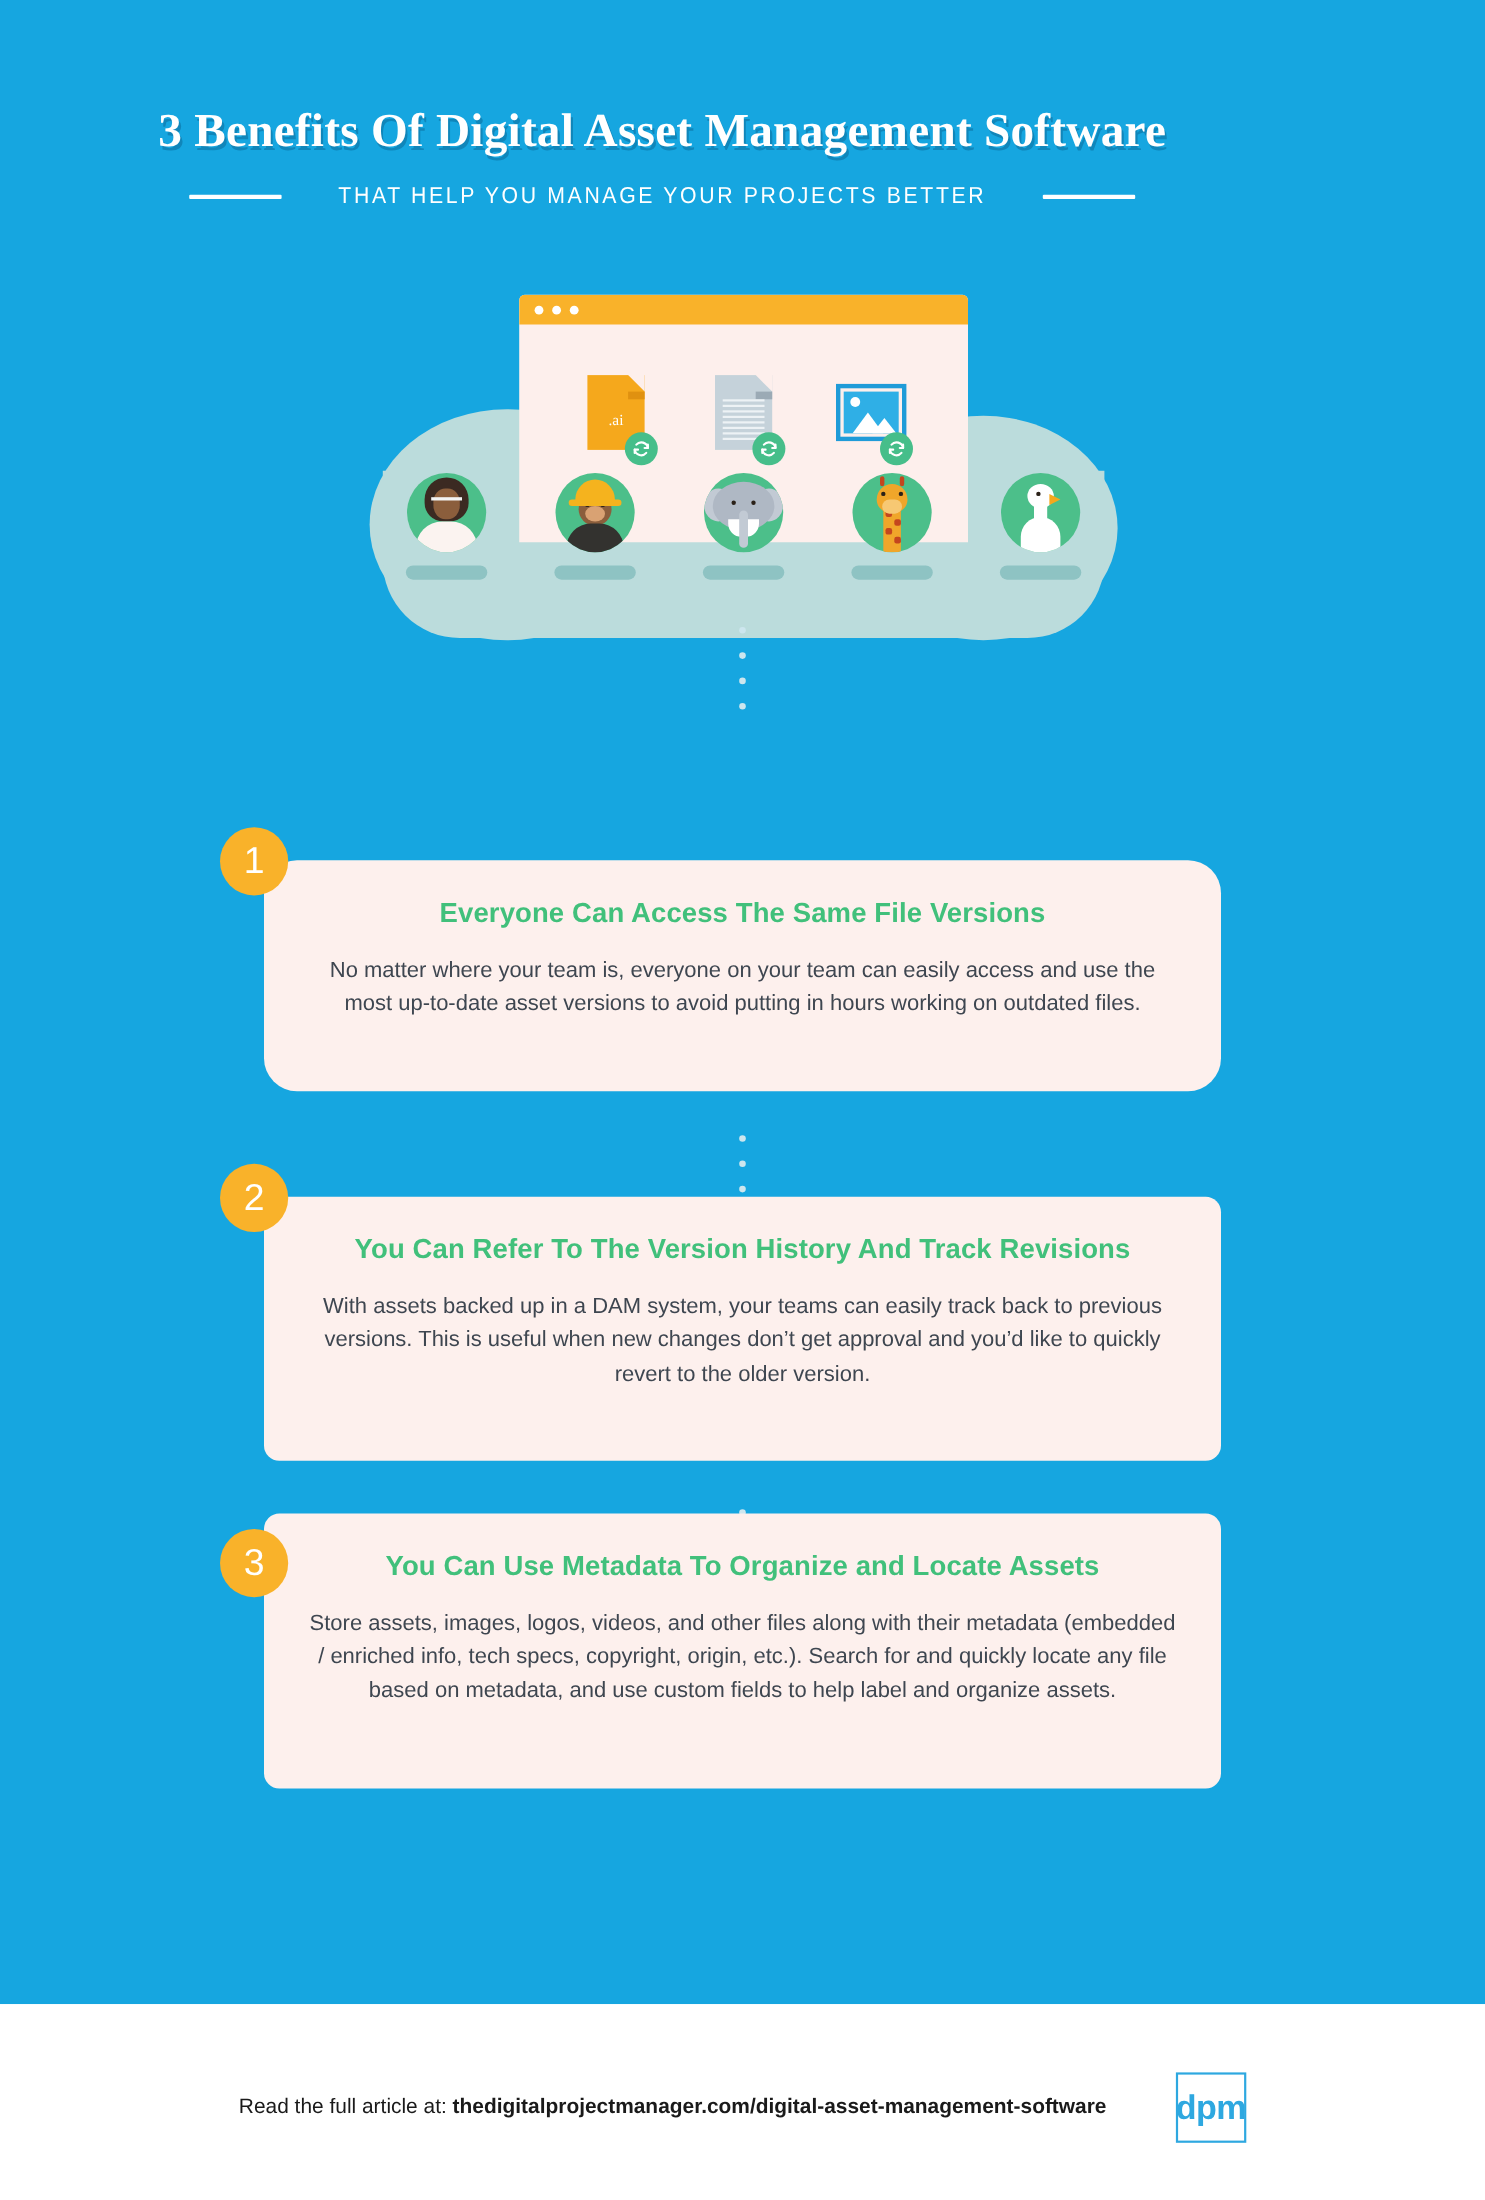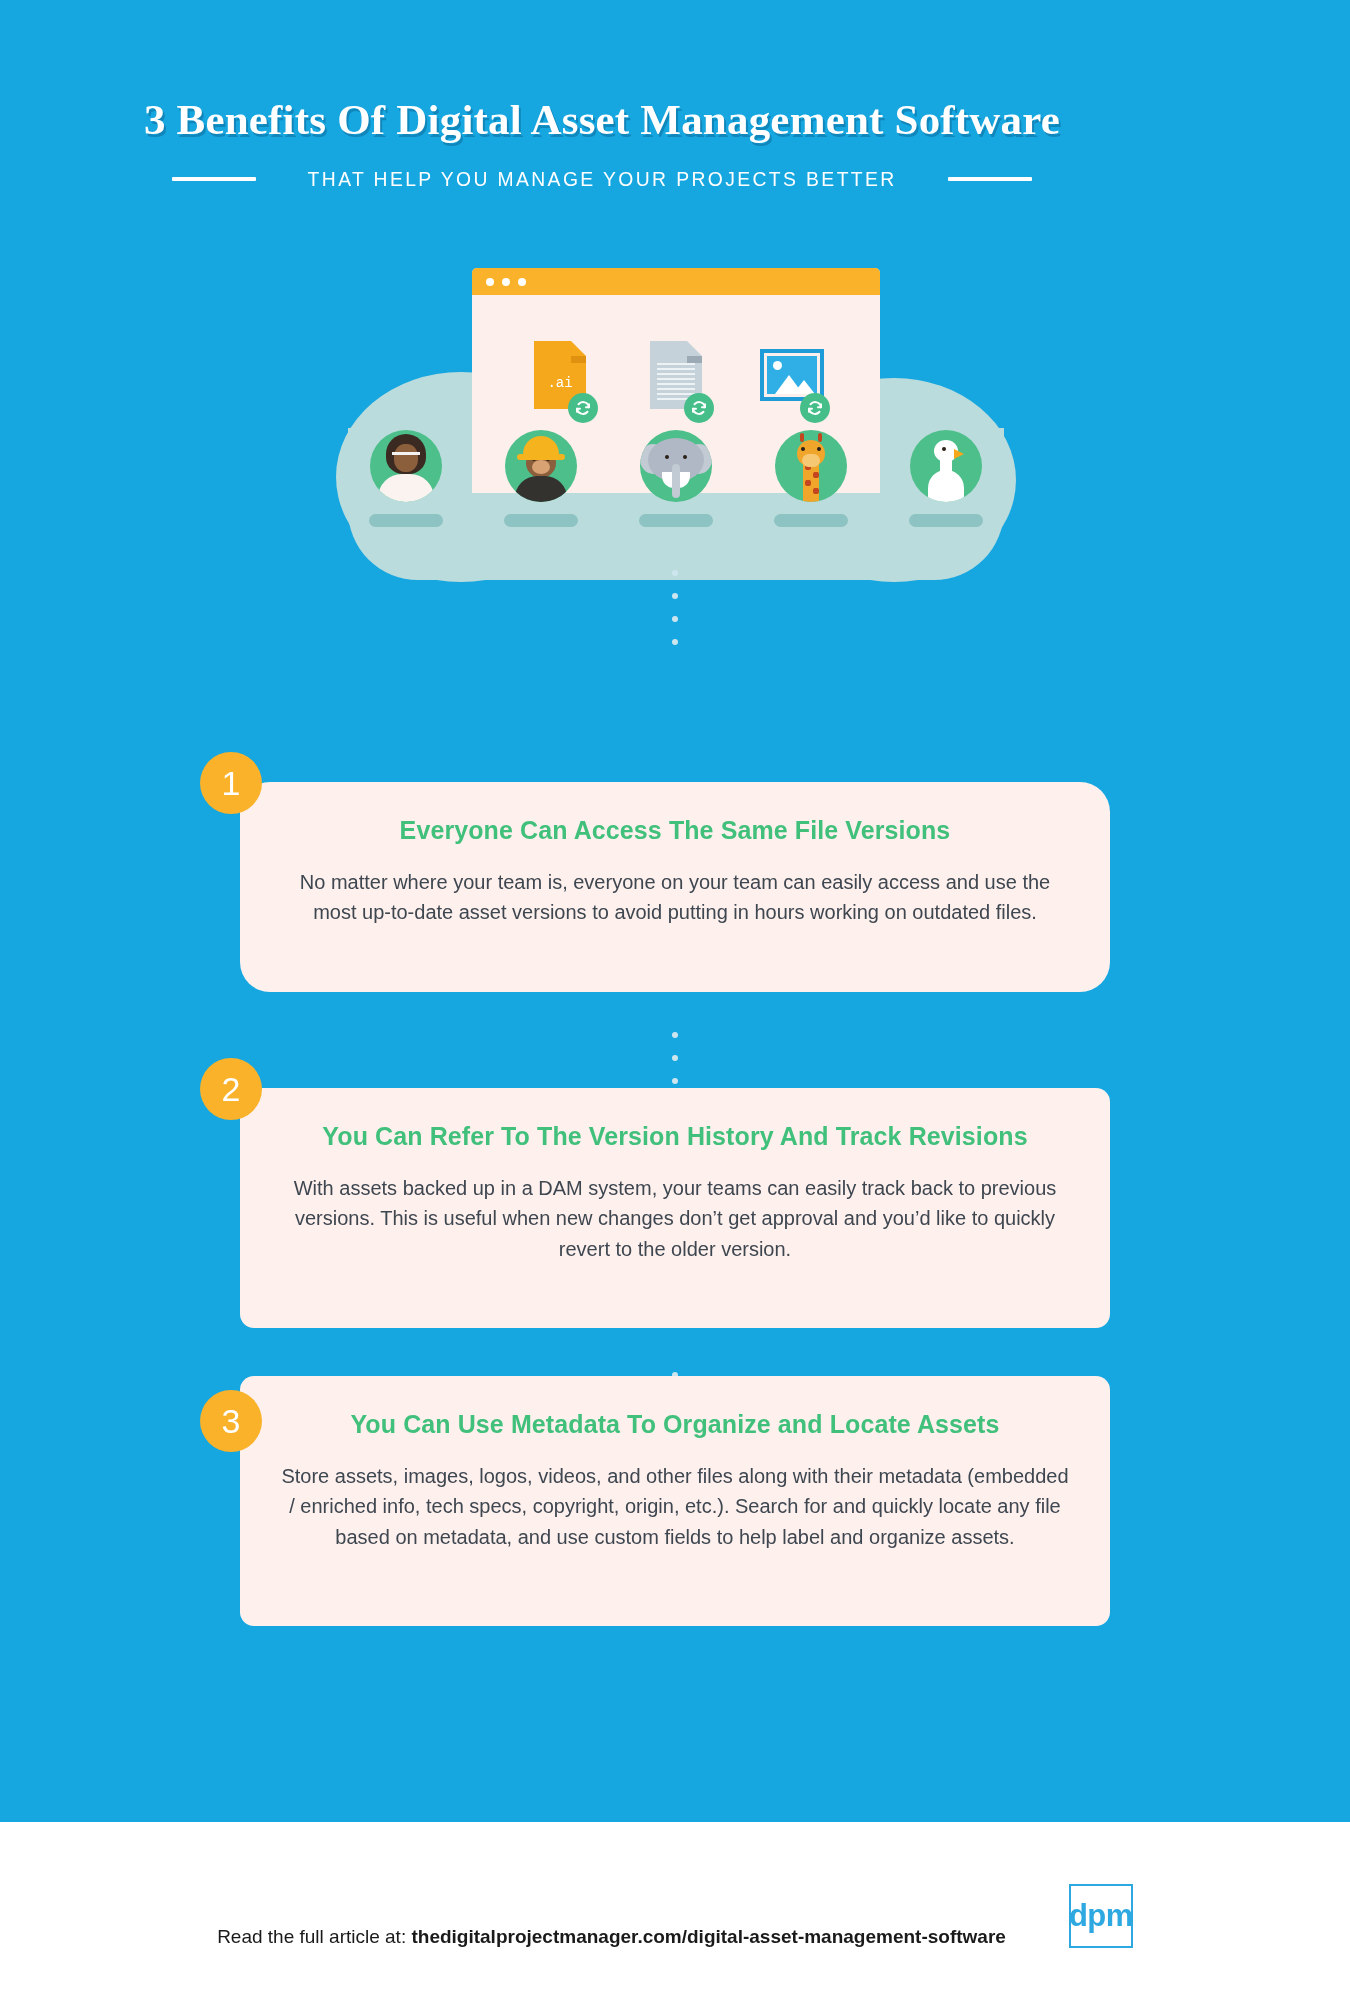--- a/index.html
+++ b/index.html
@@ -164,21 +164,21 @@
   .file-ai .fold-shadow {
     position: absolute; right: 0; top: 15px;
     width: 15px; height: 7px;
     background: #E09110;
   }
   .file-ai .ext {
     position: absolute;
     left: 0; right: 0; top: 34px;
     text-align: center;
     color: #FFFFFF;
-    font-family: Liberation Mono, monospace;
+    font-family: Liberation Serif, serif;
     font-size: 14px;
   }
 
   .file-doc {
     position: absolute; left: 8px; top: 0;
     width: 52px; height: 68px;
     background: #C5D2DA;
   }
   .file-doc .fold {
     position: absolute; right: 0; top: 0;
@@ -387,21 +387,21 @@
     left: 0;
     top: 1822px;
     width: 1350px;
     height: 178px;
     background: #FFFFFF;
   }
   .footer-inner {
     position: absolute;
     left: 0; right: 0; top: 62px;
     display: flex;
-    align-items: flex-end;
+    align-items: center;
     justify-content: center;
     gap: 63px;
   }
   .footer-text {
     font-family: "Liberation Sans Narrow", "Liberation Sans", sans-serif;
     font-size: 19px;
     color: #1A1A1A;
     white-space: nowrap;
   }
   .footer-text b { font-weight: bold; }

